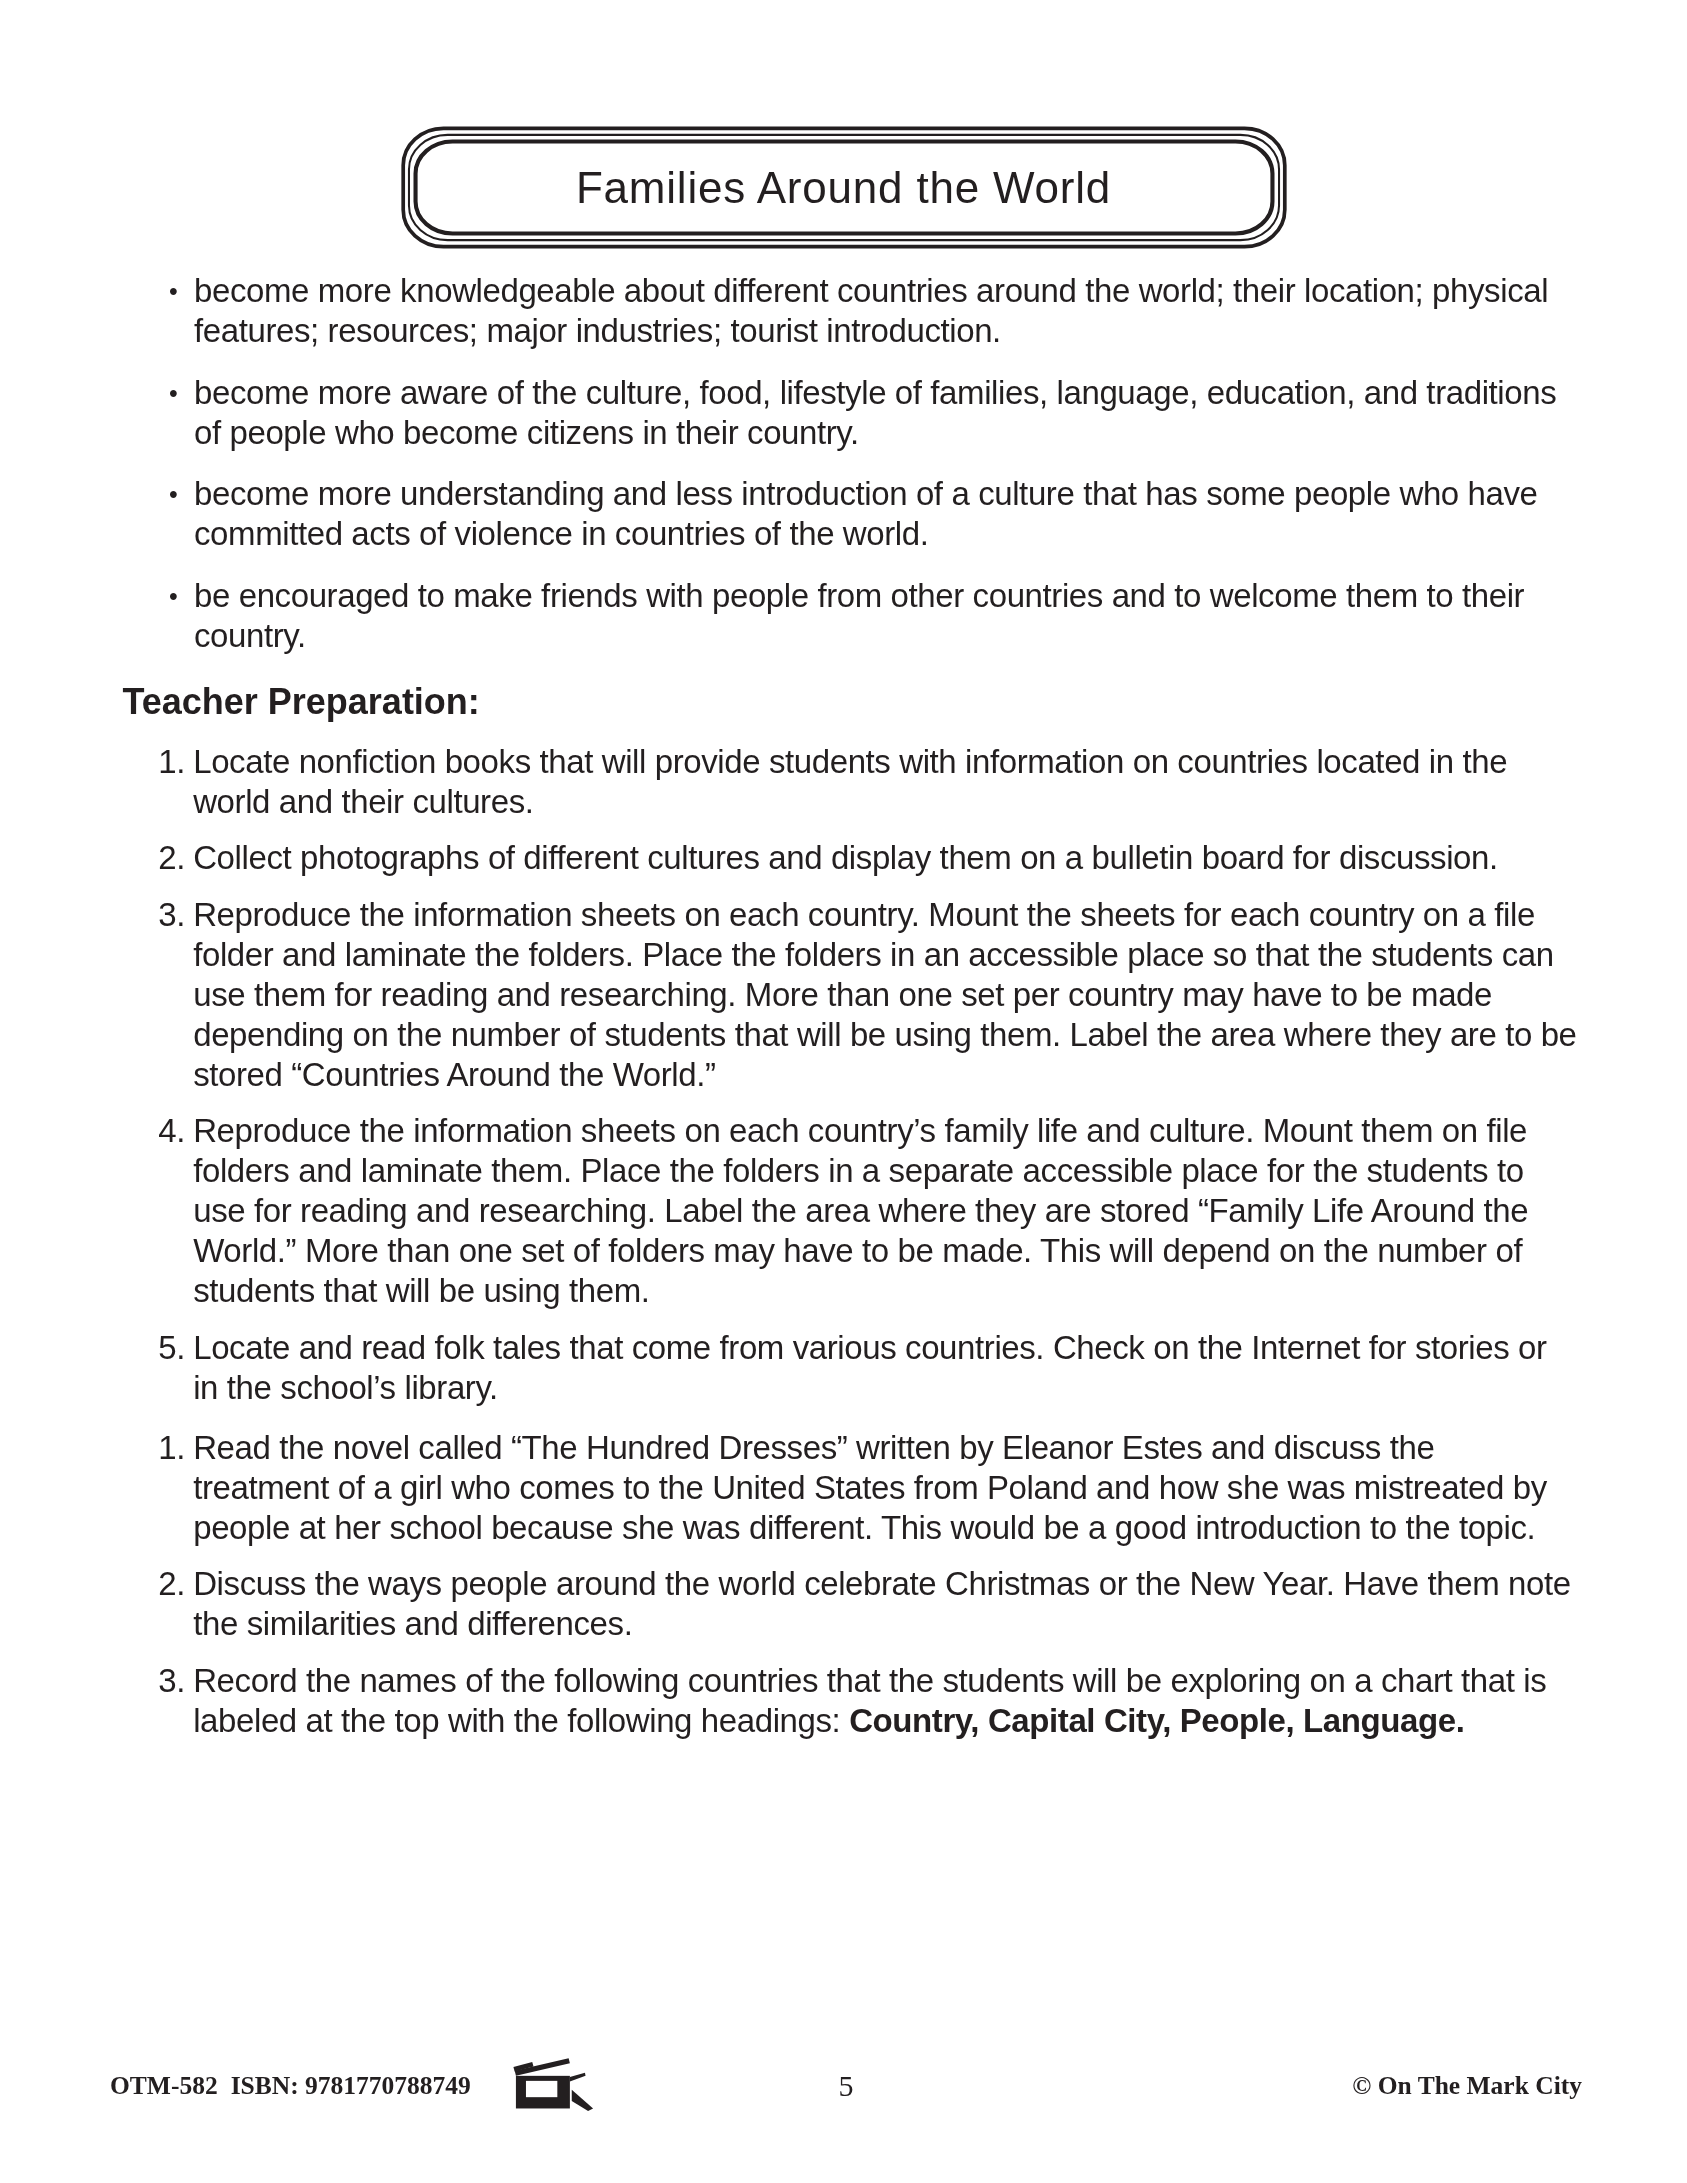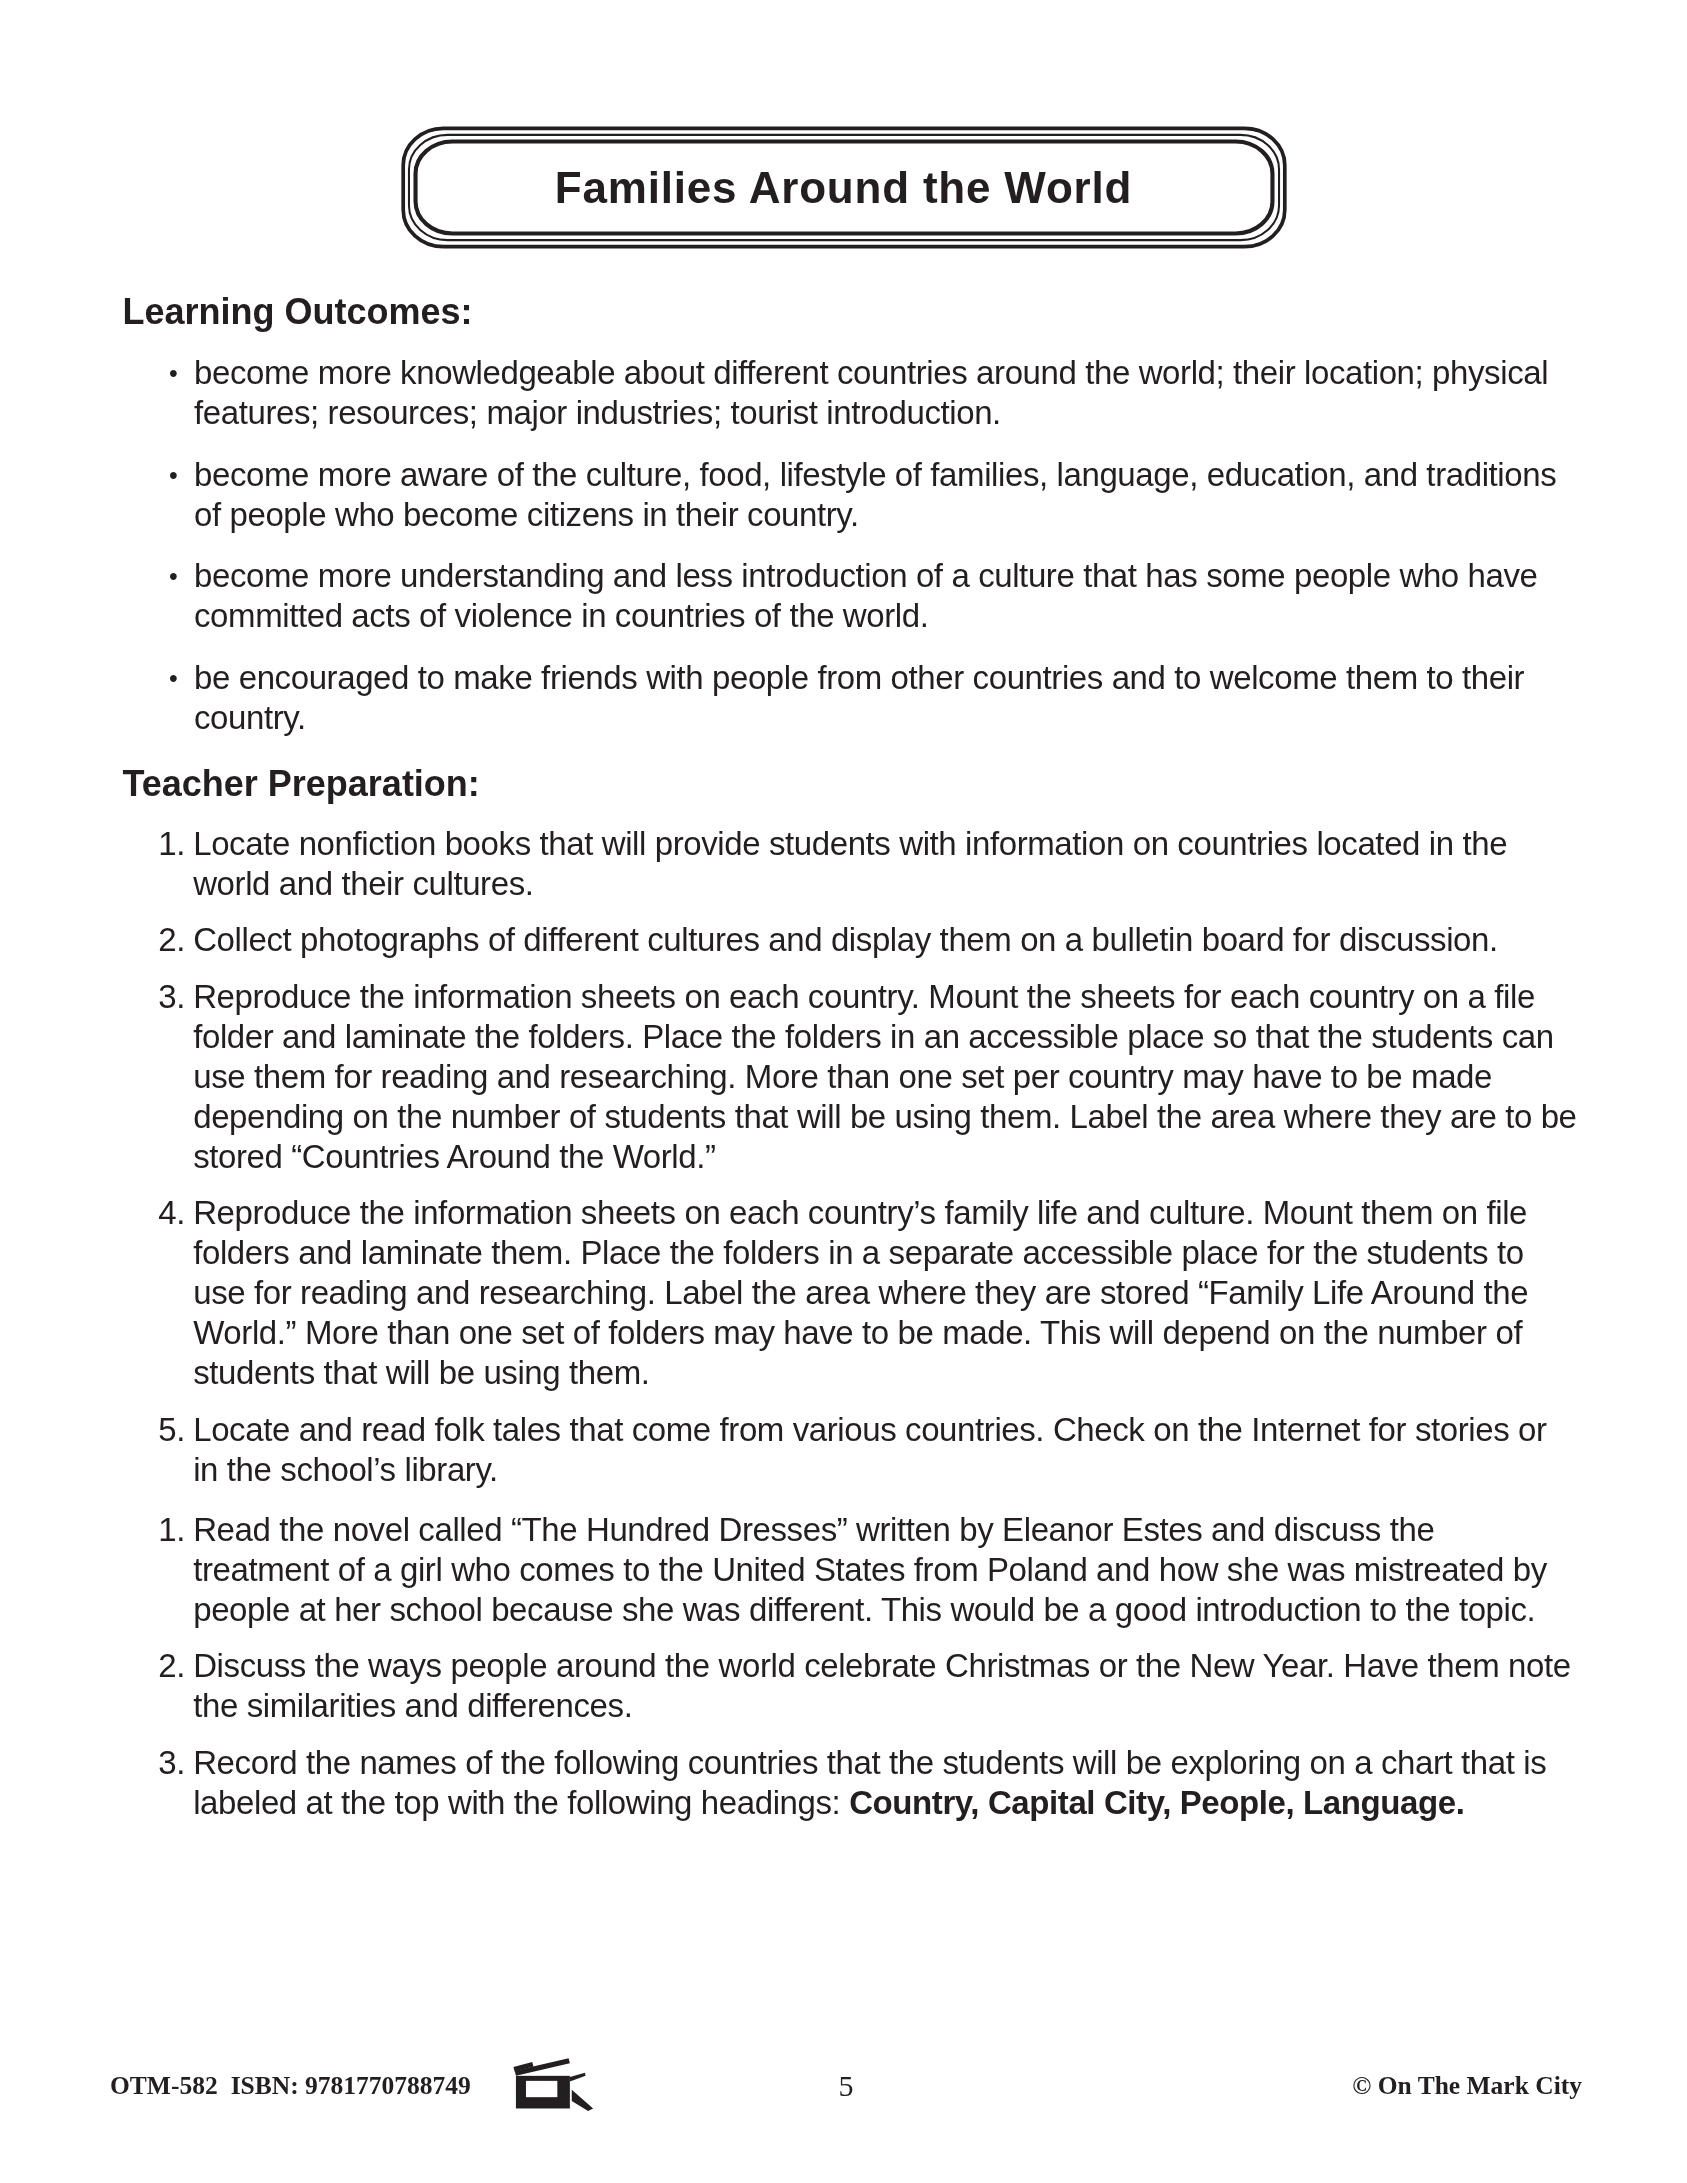--- a/index.html
+++ b/index.html
@@ -22,21 +22,21 @@
     height:125px;
   }
   .banner-wrap svg{display:block;}
   .banner-title{
     position:absolute;
     top:0; left:0; right:0; bottom:0;
     display:flex;
     align-items:center;
     justify-content:center;
     font-size:44px;
-    font-weight:bold;
+    font-weight:normal;
     letter-spacing:0.8px;
     color:#231f20;
   }
   
   .content{
     position:absolute;
     top:250px;
     left:110px;
     width:1468px;
     font-size:33px;
@@ -118,21 +118,20 @@
         <path stroke-width="4.5" d="M 55 4 H 1029 A 49 45 0 0 1 1078 49 V 103 A 49 45 0 0 1 1029 148 H 55 A 49 45 0 0 1 6 103 V 49 A 49 45 0 0 1 55 4 Z"></path>
         <path stroke-width="2.5" d="M 60 12 H 1024 A 47 42 0 0 1 1071 54 V 98 A 47 42 0 0 1 1024 140 H 60 A 47 42 0 0 1 13 98 V 54 A 47 42 0 0 1 60 12 Z"></path>
         <path stroke-width="5" d="M 66 20 H 1018 A 45 39 0 0 1 1063 59 V 93 A 45 39 0 0 1 1018 132 H 66 A 45 39 0 0 1 21 93 V 59 A 45 39 0 0 1 66 20 Z"></path>
       </g>
     </svg>
     <div class="banner-title">Families Around the World</div>
   </div>
 
   <div class="content">
 
-    <h2 class="h-first">Learning Outcomes:</h2>
 
     <div class="bullet-item">
       <span class="bullet-glyph">•</span>
       <div class="bullet-text">become more knowledgeable about different countries around the world; their location; physical features; resources; major industries; tourist introduction.</div>
     </div>
     <div class="bullet-item">
       <span class="bullet-glyph">•</span>
       <div class="bullet-text">become more aware of the culture, food, lifestyle of families, language, education, and traditions of people who become citizens in their country.</div>
     </div>
     <div class="bullet-item">

